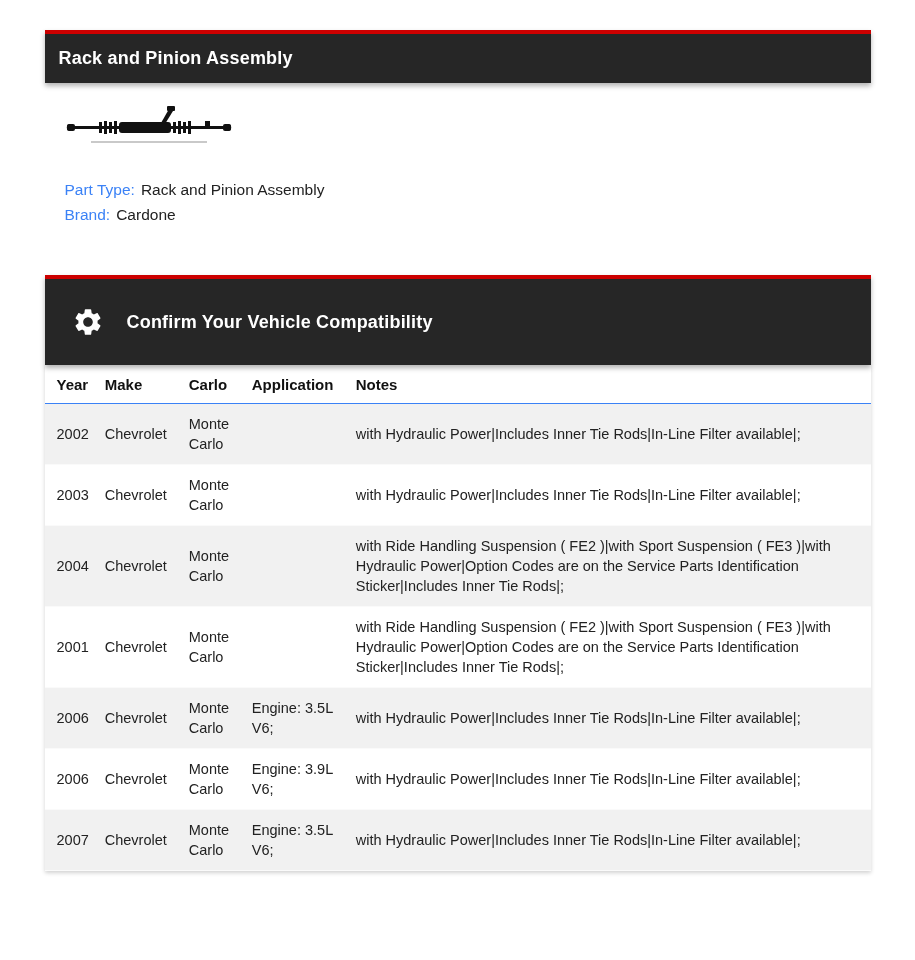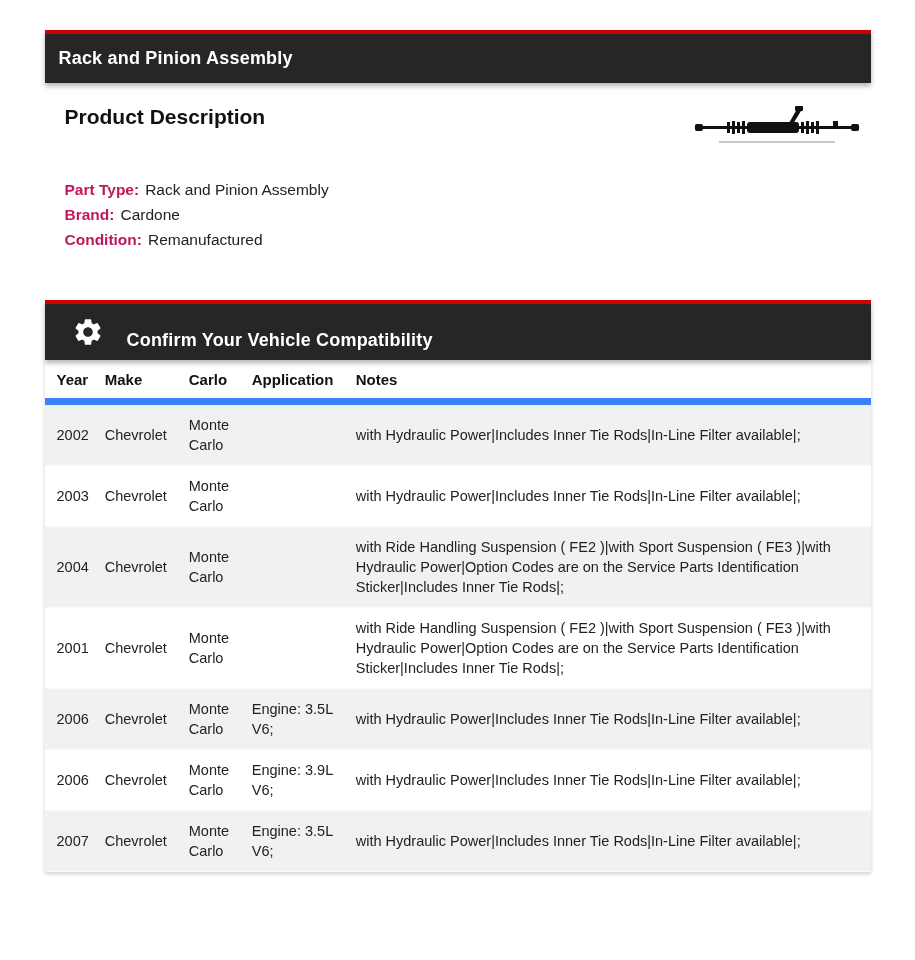--- a/index.html
+++ b/index.html
@@ -25,21 +25,21 @@
     display: flex;
     align-items: center;
     position: relative;
   }
   .section-header .bar-title {
     font-size: 18px;
     font-weight: bold;
     letter-spacing: 0.2px;
   }
   .header-main { padding: 14px 14px; }
-  .header-compat { padding: 9px 0; min-height: 52px; align-items: flex-end; }
+  .header-compat { padding: 24px 0; min-height: 52px; }
   .gear-wrap {
     margin-left: 24px;
     display: flex;
     align-items: center;
     justify-content: center;
     width: 38px; height: 38px;
   }
   .header-compat .bar-title { margin-left: 20px; }
 
   
@@ -58,40 +58,40 @@
     padding-top: 2px;
   }
   .product-img { margin-right: 10px; margin-top: 2px; }
   .details { margin-top: 24px; }
   .detail-line {
     font-size: 15.5px;
     line-height: 25px;
     margin: 0;
     color: #222;
   }
-  .detail-line .lbl { font-weight: bold; color: #be185d; margin-right: 6px; }
+  .detail-line .lbl { font-weight: normal; color: #3b82f6; margin-right: 6px; }
 
   
   .compat-section { margin-top: 48px; }
   .compat-table-wrap { box-shadow: 0 2px 4px rgba(0,0,0,0.18); }
   table.compat {
     width: 100%;
     border-collapse: collapse;
     font-size: 14.5px;
     color: #222;
     background: #fff;
   }
   table.compat th {
     text-align: left;
     font-size: 15px;
     font-weight: bold;
     color: #111;
     padding: 11px 8px 10px 8px;
     background: #ffffff;
-    border-bottom: 7px solid #3b82f6;
+    border-bottom: 1px solid #3b82f6;
     vertical-align: middle;
   }
   table.compat td {
     padding: 10px 8px;
     vertical-align: middle;
     line-height: 20px;
   }
   table.compat th:nth-child(1), table.compat td:nth-child(1) { width: 52px;  padding-left: 12px; }
   table.compat th:nth-child(2), table.compat td:nth-child(2) { width: 84px; }
   table.compat th:nth-child(3), table.compat td:nth-child(3) { width: 63px; }
@@ -104,21 +104,20 @@
 <body>
 
 <div class="page">
 
   <div class="section-header header-main">
     <span class="bar-title">Rack and Pinion Assembly</span>
   </div>
 
   <div class="product-section">
     <div class="product-head">
-      <h2 class="product-title">Product Description</h2>
 
       <div class="product-img">
         <svg width="168" height="44" viewBox="0 0 168 44">
 
           <rect x="4" y="21" width="160" height="3" fill="#111"></rect>
 
           <rect x="2" y="19" width="8" height="7" rx="2" fill="#111"></rect>
           <circle cx="5" cy="22.5" r="3.2" fill="#111"></circle>
 
           <rect x="158" y="19" width="8" height="7" rx="2" fill="#111"></rect>
@@ -149,23 +148,20 @@
         </svg>
       </div>
     </div>
 
     <div class="details">
       <p class="detail-line">
         <span class="lbl">Part Type:</span><span>Rack and Pinion Assembly</span>
       </p>
       <p class="detail-line">
         <span class="lbl">Brand:</span><span>Cardone</span>
-      </p>
-      <p class="detail-line">
-        <span class="lbl">Condition:</span><span>Remanufactured</span>
       </p>
     </div>
   </div>
 
   <div class="compat-section">
     <div class="section-header header-compat">
       <span class="gear-wrap">
         <svg width="32" height="32" viewBox="0 0 24 24" fill="#ffffff">
           <path d="M19.14 12.94c.04-.3.06-.61.06-.94 0-.32-.02-.64-.07-.94l2.03-1.58c.18-.14.23-.41.12-.61l-1.92-3.32c-.12-.22-.37-.29-.59-.22l-2.39.96c-.5-.38-1.03-.7-1.62-.94l-.36-2.54c-.04-.24-.24-.41-.48-.41h-3.84c-.24 0-.43.17-.47.41l-.36 2.54c-.59.24-1.13.57-1.62.94l-2.39-.96c-.22-.08-.47 0-.59.22L2.74 8.87c-.12.21-.08.47.12.61l2.03 1.58c-.05.3-.09.63-.09.94s.02.64.07.94l-2.03 1.58c-.18.14-.23.41-.12.61l1.92 3.32c.12.22.37.29.59.22l2.39-.96c.5.38 1.03.7 1.62.94l.36 2.54c.05.24.24.41.48.41h3.84c.24 0 .44-.17.47-.41l.36-2.54c.59-.24 1.13-.56 1.62-.94l2.39.96c.22.08.47 0 .59-.22l1.92-3.32c.12-.22.07-.47-.12-.61l-2.01-1.58zM12 15.6c-1.98 0-3.6-1.62-3.6-3.6s1.62-3.6 3.6-3.6 3.6 1.62 3.6 3.6-1.62 3.6-3.6 3.6z"></path>
         </svg>

